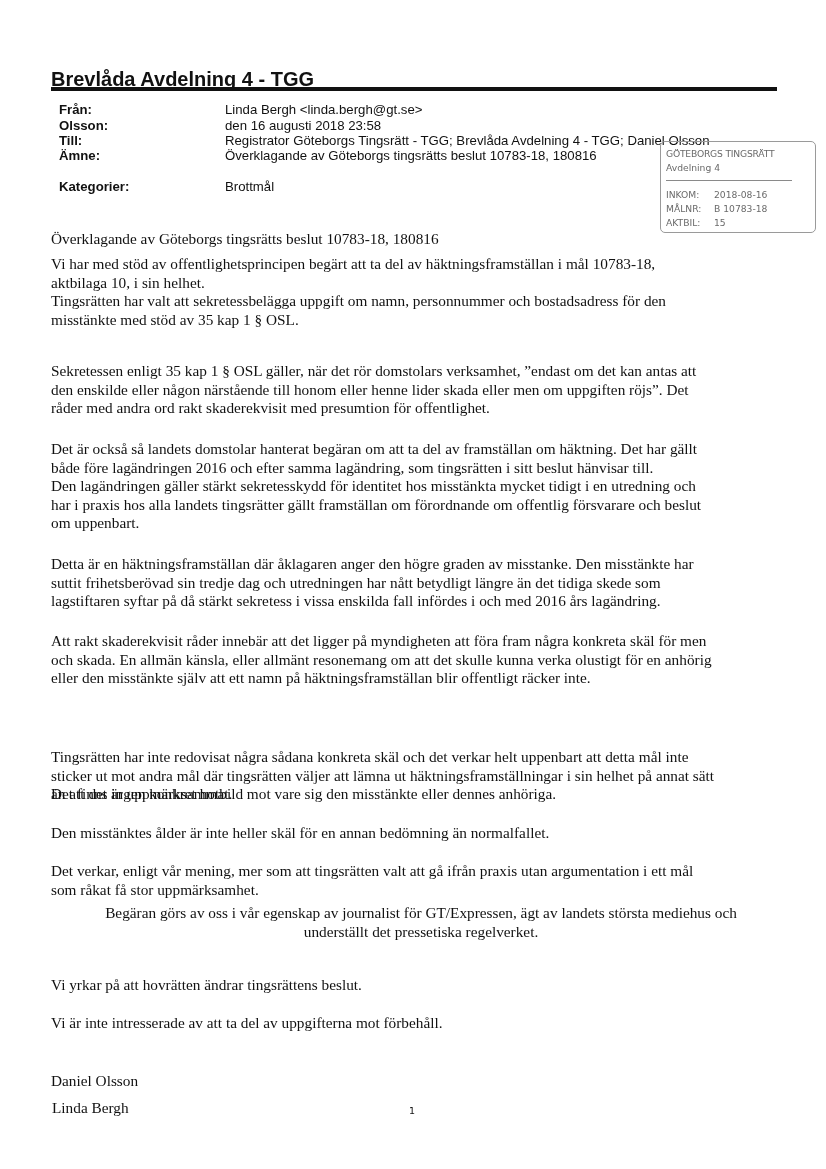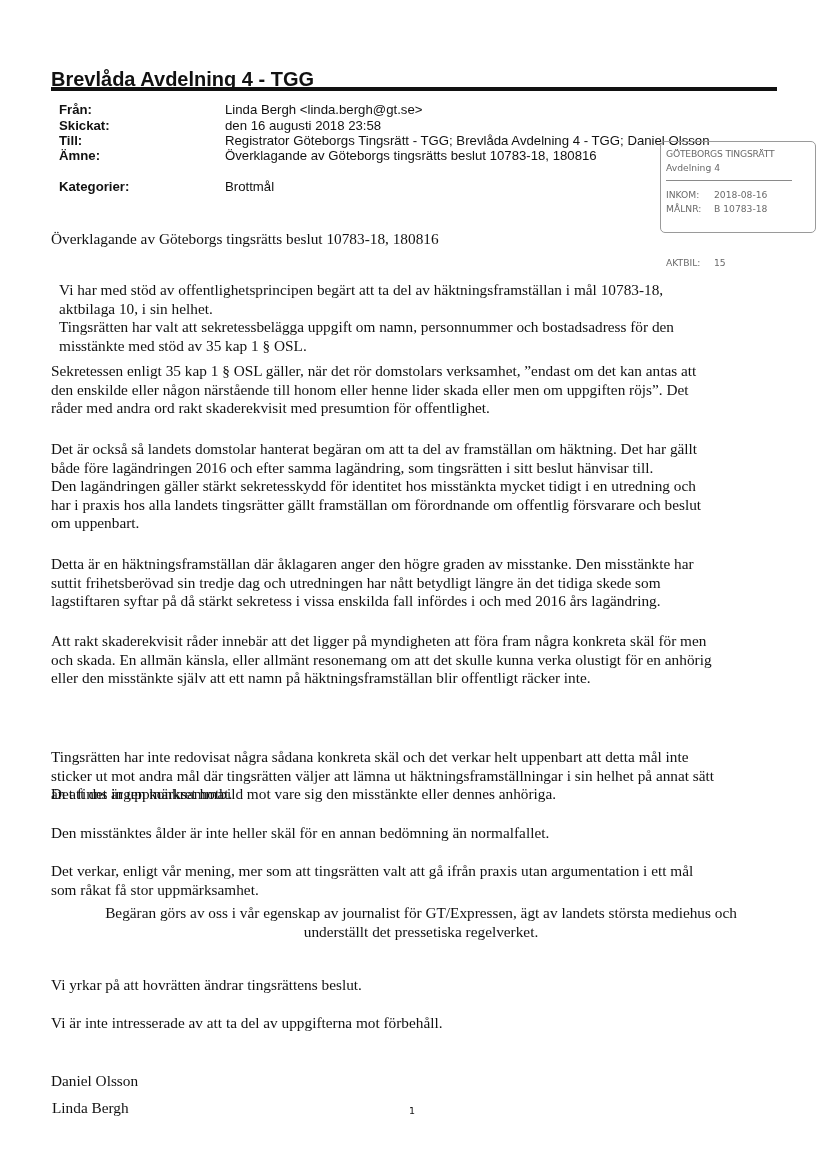--- a/index.html
+++ b/index.html
@@ -126,21 +126,21 @@
 <div>
 
   <div class="title">Brevlåda Avdelning 4 - TGG</div>
   <div class="title-rule"></div>
 
   <div class="hdr" style="top:104px;">
     <span class="hdr-label">Från:</span>
     <span class="hdr-value">Linda Bergh &lt;linda.bergh@gt.se&gt;</span>
   </div>
   <div class="hdr" style="top:120px;">
-    <span class="hdr-label">Skickat:</span>
+    <span class="hdr-label">Olsson:</span>
     <span class="hdr-value">den 16 augusti 2018 23:58</span>
   </div>
   <div class="hdr" style="top:135px;">
     <span class="hdr-label">Till:</span>
     <span class="hdr-value">Registrator Göteborgs Tingsrätt - TGG; Brevlåda Avdelning 4 - TGG; Daniel Olsson</span>
   </div>
   <div class="hdr" style="top:150px;">
     <span class="hdr-label">Ämne:</span>
     <span class="hdr-value">Överklagande av Göteborgs tingsrätts beslut 10783-18, 180816</span>
   </div>
@@ -152,30 +152,30 @@
   <div class="stamp">
     <div class="court">GÖTEBORGS TINGSRÄTT</div>
     <div class="dept">Avdelning 4</div>
     <div class="rule"></div>
     <div class="row" style="top:47px;">
       <span class="k">INKOM:</span><span>2018-08-16</span>
     </div>
     <div class="row" style="top:61px;">
       <span class="k">MÅLNR:</span><span>B 10783-18</span>
     </div>
-    <div class="row" style="top:75px;margin-top:40px;">
+    <div class="row" style="top:75px;">
       <span class="k">AKTBIL:</span><span>15</span>
     </div>
   </div>
 
   <div class="body-text" style="top:230px;">
     <p>Överklagande av Göteborgs tingsrätts beslut 10783-18, 180816</p>
   </div>
 
-  <div class="body-text" style="top:281px;margin-left:8px;">
+  <div class="body-text" style="top:255px;">
     <p>Vi har med stöd av offentlighetsprincipen begärt att ta del av häktningsframställan i mål 10783-18,</p>
     <p>aktbilaga 10, i sin helhet.</p>
     <p>Tingsrätten har valt att sekretessbelägga uppgift om namn, personnummer och bostadsadress för den</p>
     <p>misstänkte med stöd av 35 kap 1 § OSL.</p>
   </div>
 
   <div class="body-text" style="top:362px;">
     <p>Sekretessen enligt 35 kap 1 § OSL gäller, när det rör domstolars verksamhet, ”endast om det kan antas att</p>
     <p>den enskilde eller någon närstående till honom eller henne lider skada eller men om uppgiften röjs”. Det</p>
     <p>råder med andra ord rakt skaderekvisit med presumtion för offentlighet.</p>

